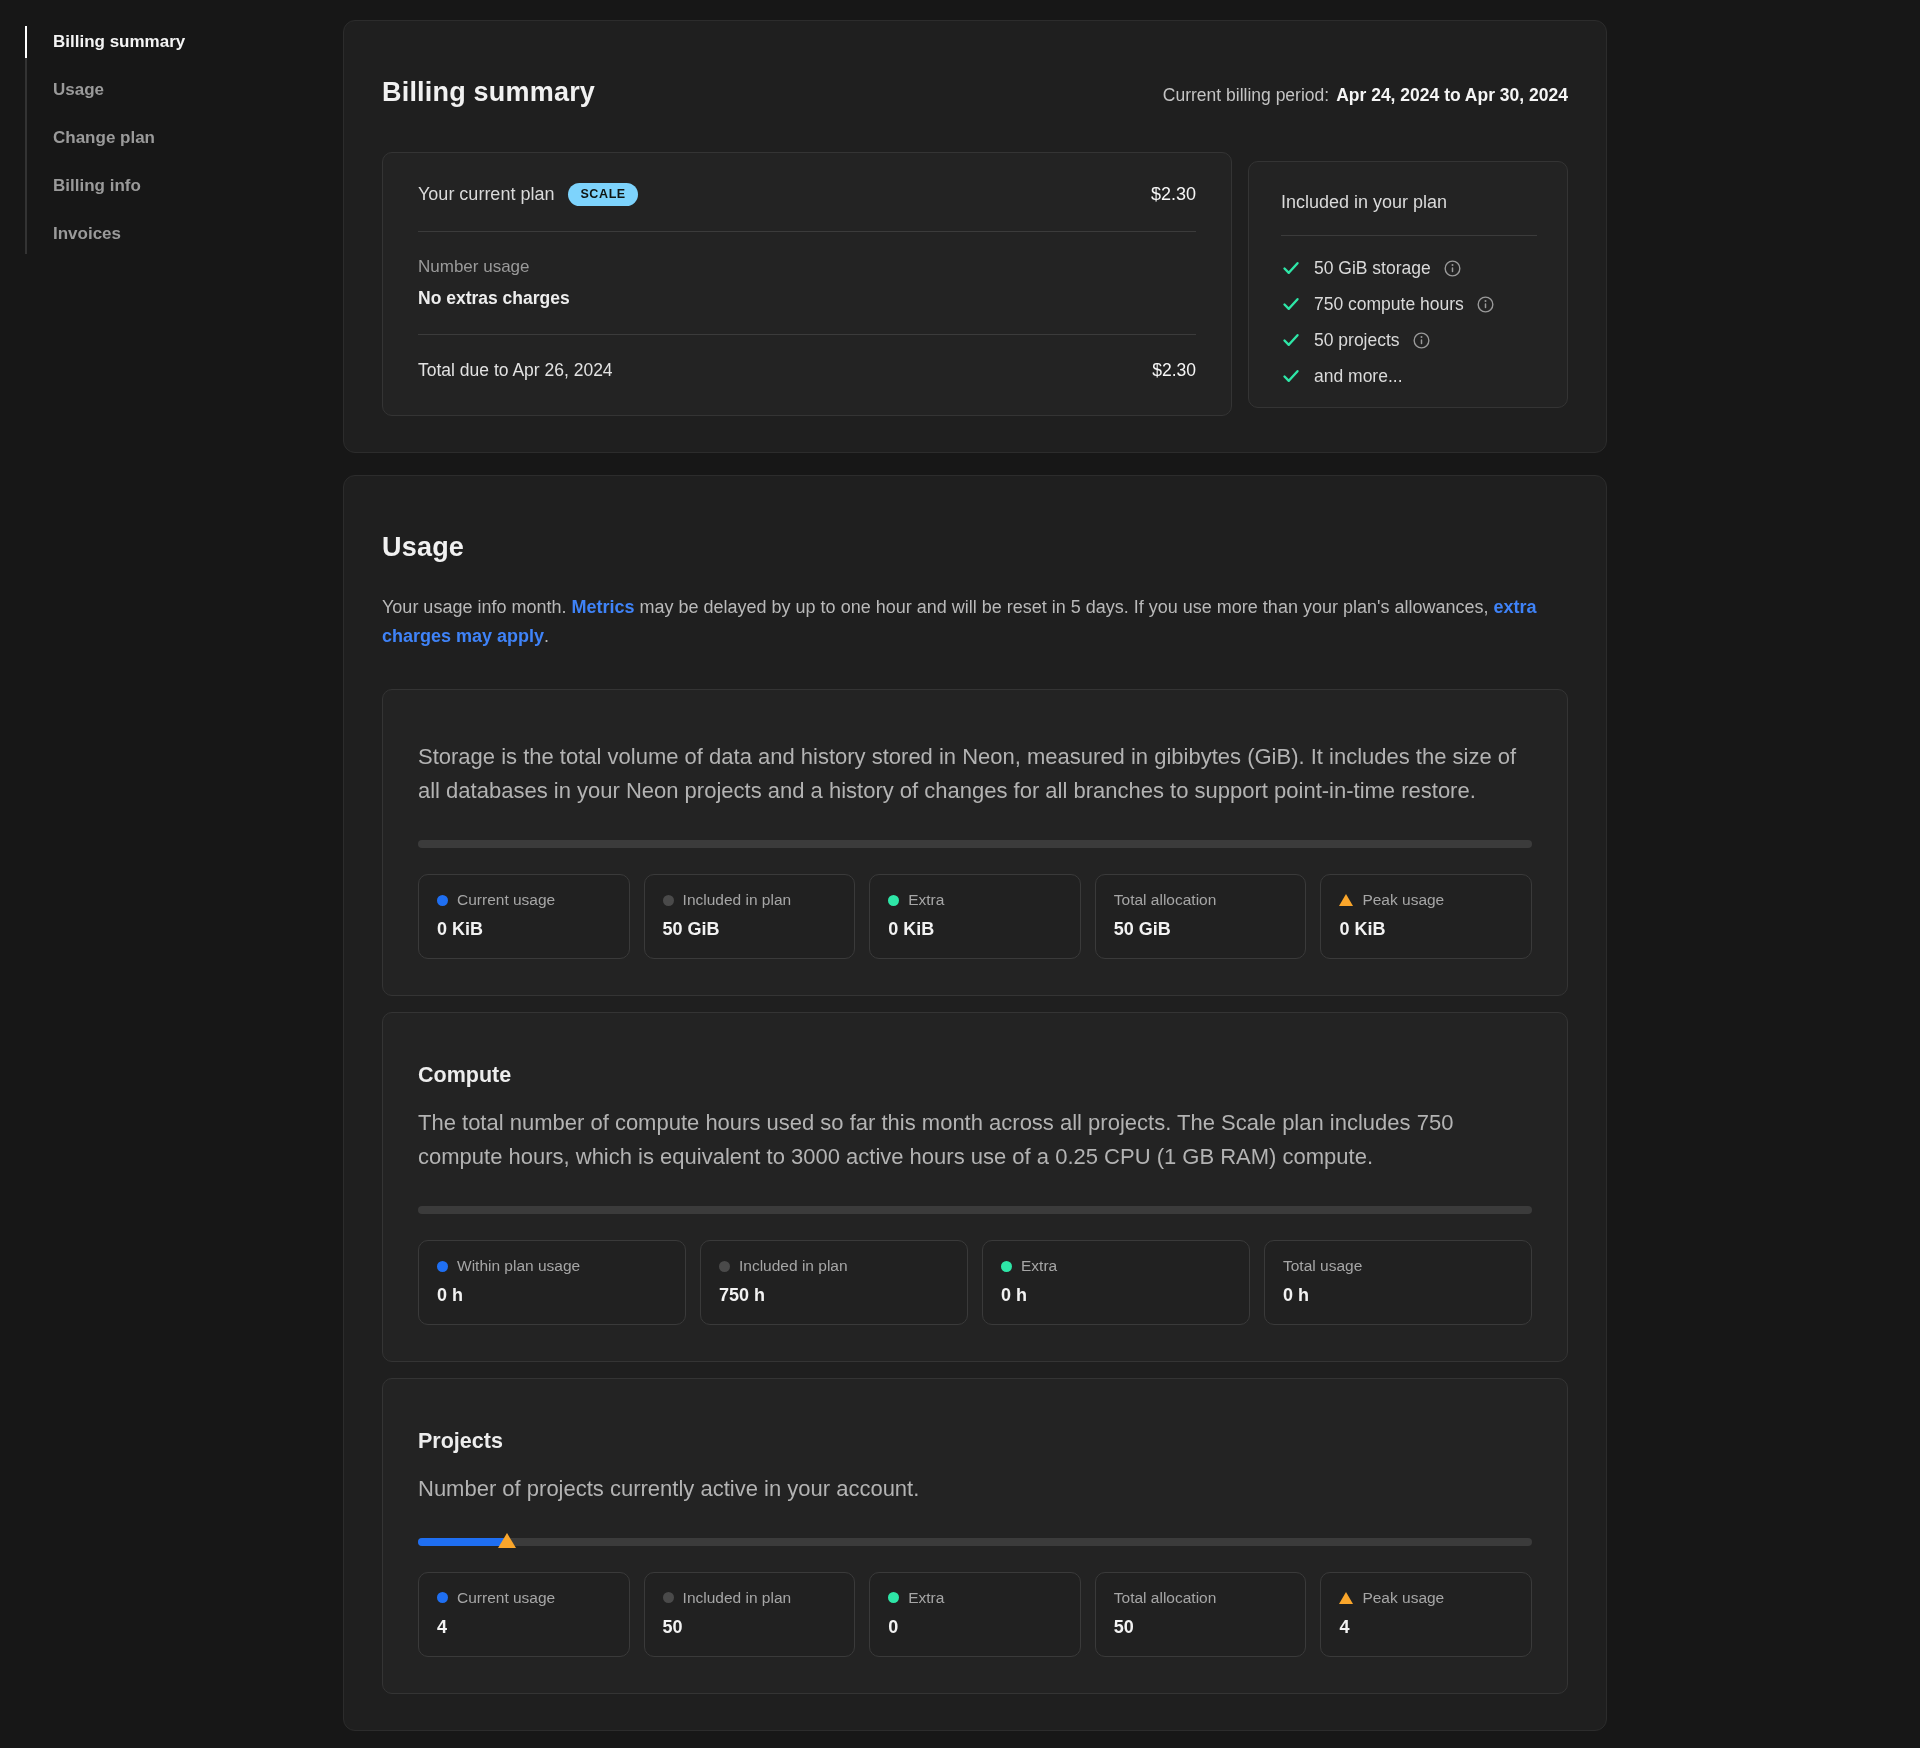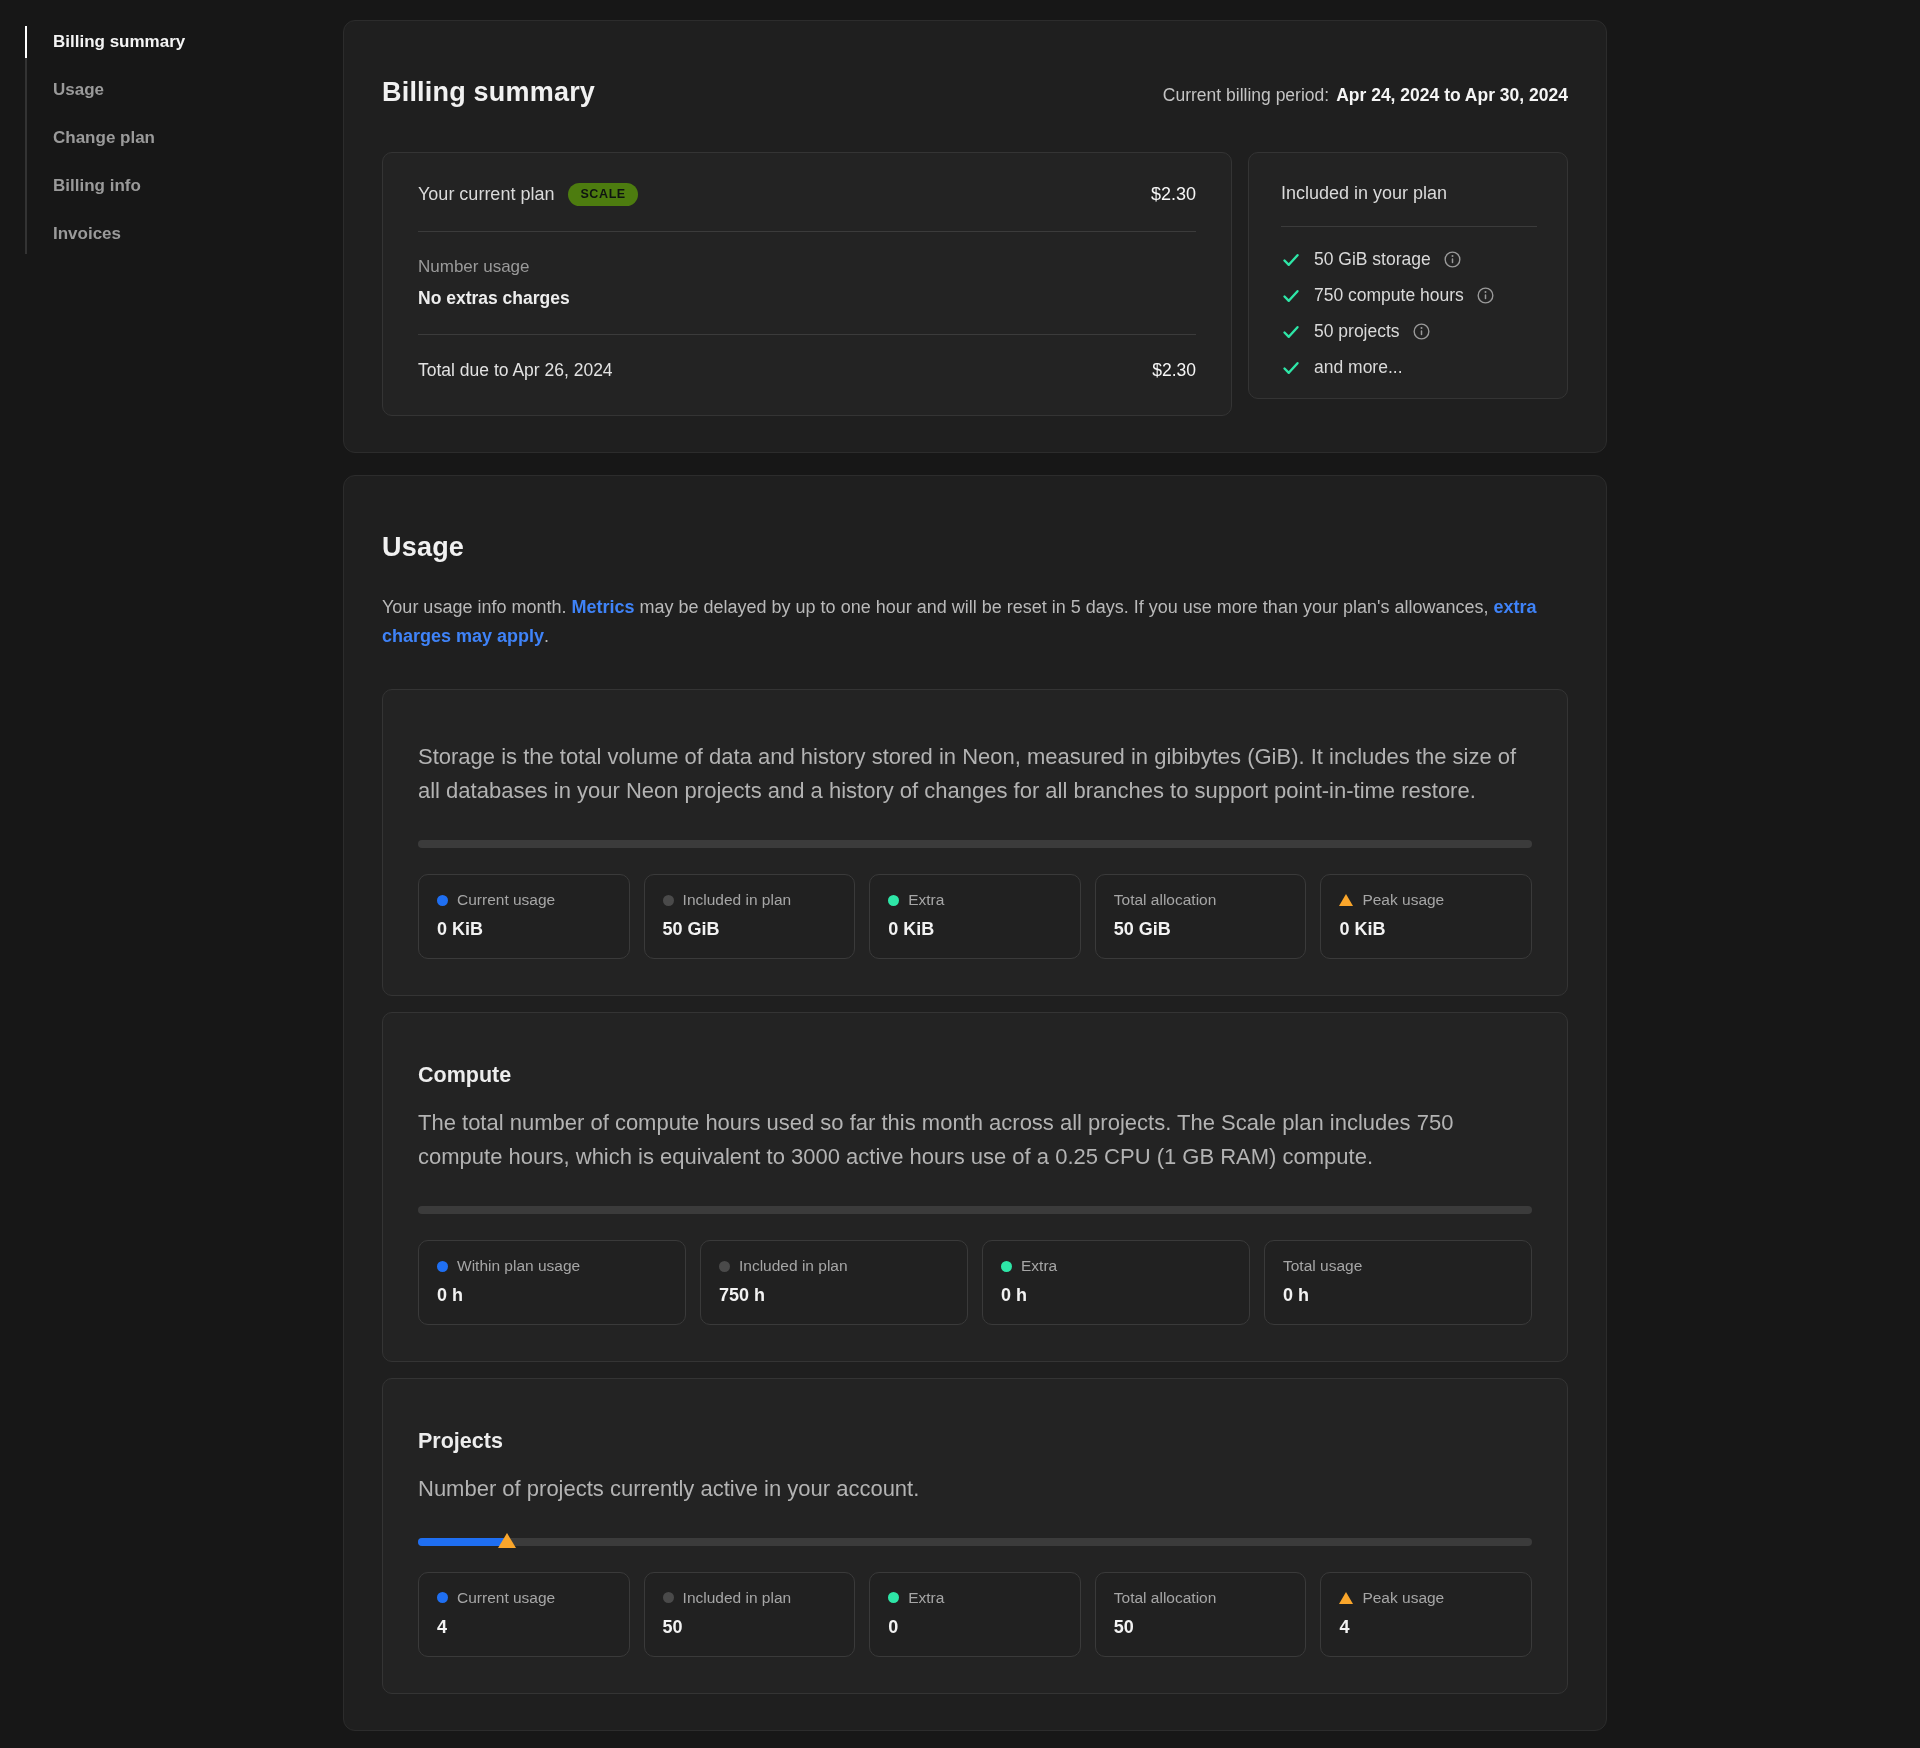--- a/index.html
+++ b/index.html
@@ -37,28 +37,28 @@
     background:#1f1f1f; border:1px solid #2c2c2c; border-radius:12px;
     padding:38px 38px 36px;
   }
   .card + .card { margin-top:22px; }
   .card-header { display:flex; justify-content:space-between; align-items:baseline; }
   .card-title { font-size:27px; font-weight:700; color:#f1f1f1; letter-spacing:.2px; }
   .period { font-size:17.5px; color:#c3c3c3; }
   .period b { color:#f5f5f5; font-weight:700; margin-left:7px; }
 
   
-  .summary-row { display:flex; gap:16px; margin-top:26px; align-items:flex-start; }
+  .summary-row { display:flex; gap:16px; margin-top:26px; align-items:center; }
   .inner-card { background:#232323; border:1px solid #343434; border-radius:10px; }
   .plan-card { flex:1; padding:30px 35px 34px; }
   .included-card { width:320px; flex-shrink:0; padding:30px 30px 20px 32px; }
   .plan-row { display:flex; justify-content:space-between; align-items:center; font-size:18px; }
   .plan-left { display:flex; align-items:center; gap:14px; color:#dadada; }
   .badge {
-    background:#4d7c0f; color:#0f1411; font-size:12.5px; font-weight:700;
+    background:#7dd3fc; color:#0f1411; font-size:12.5px; font-weight:700;
     letter-spacing:.6px; padding:4px 12px 5px; border-radius:999px;
   }
   .amount { font-weight:400; color:#f5f5f5; }
   .divider { border:0; border-top:1px solid #3b3b3b; margin:25px 0; }
   .muted-label { color:#9a9a9a; font-size:17px; }
   .strong-line { margin-top:11px; font-size:17.5px; font-weight:700; color:#ededed; }
   .total-row { display:flex; justify-content:space-between; align-items:center; font-size:17.5px; color:#e2e2e2; }
 
   .included-title { font-size:18px; color:#dadada; }
   .included-card .divider { margin:22px 0; }

